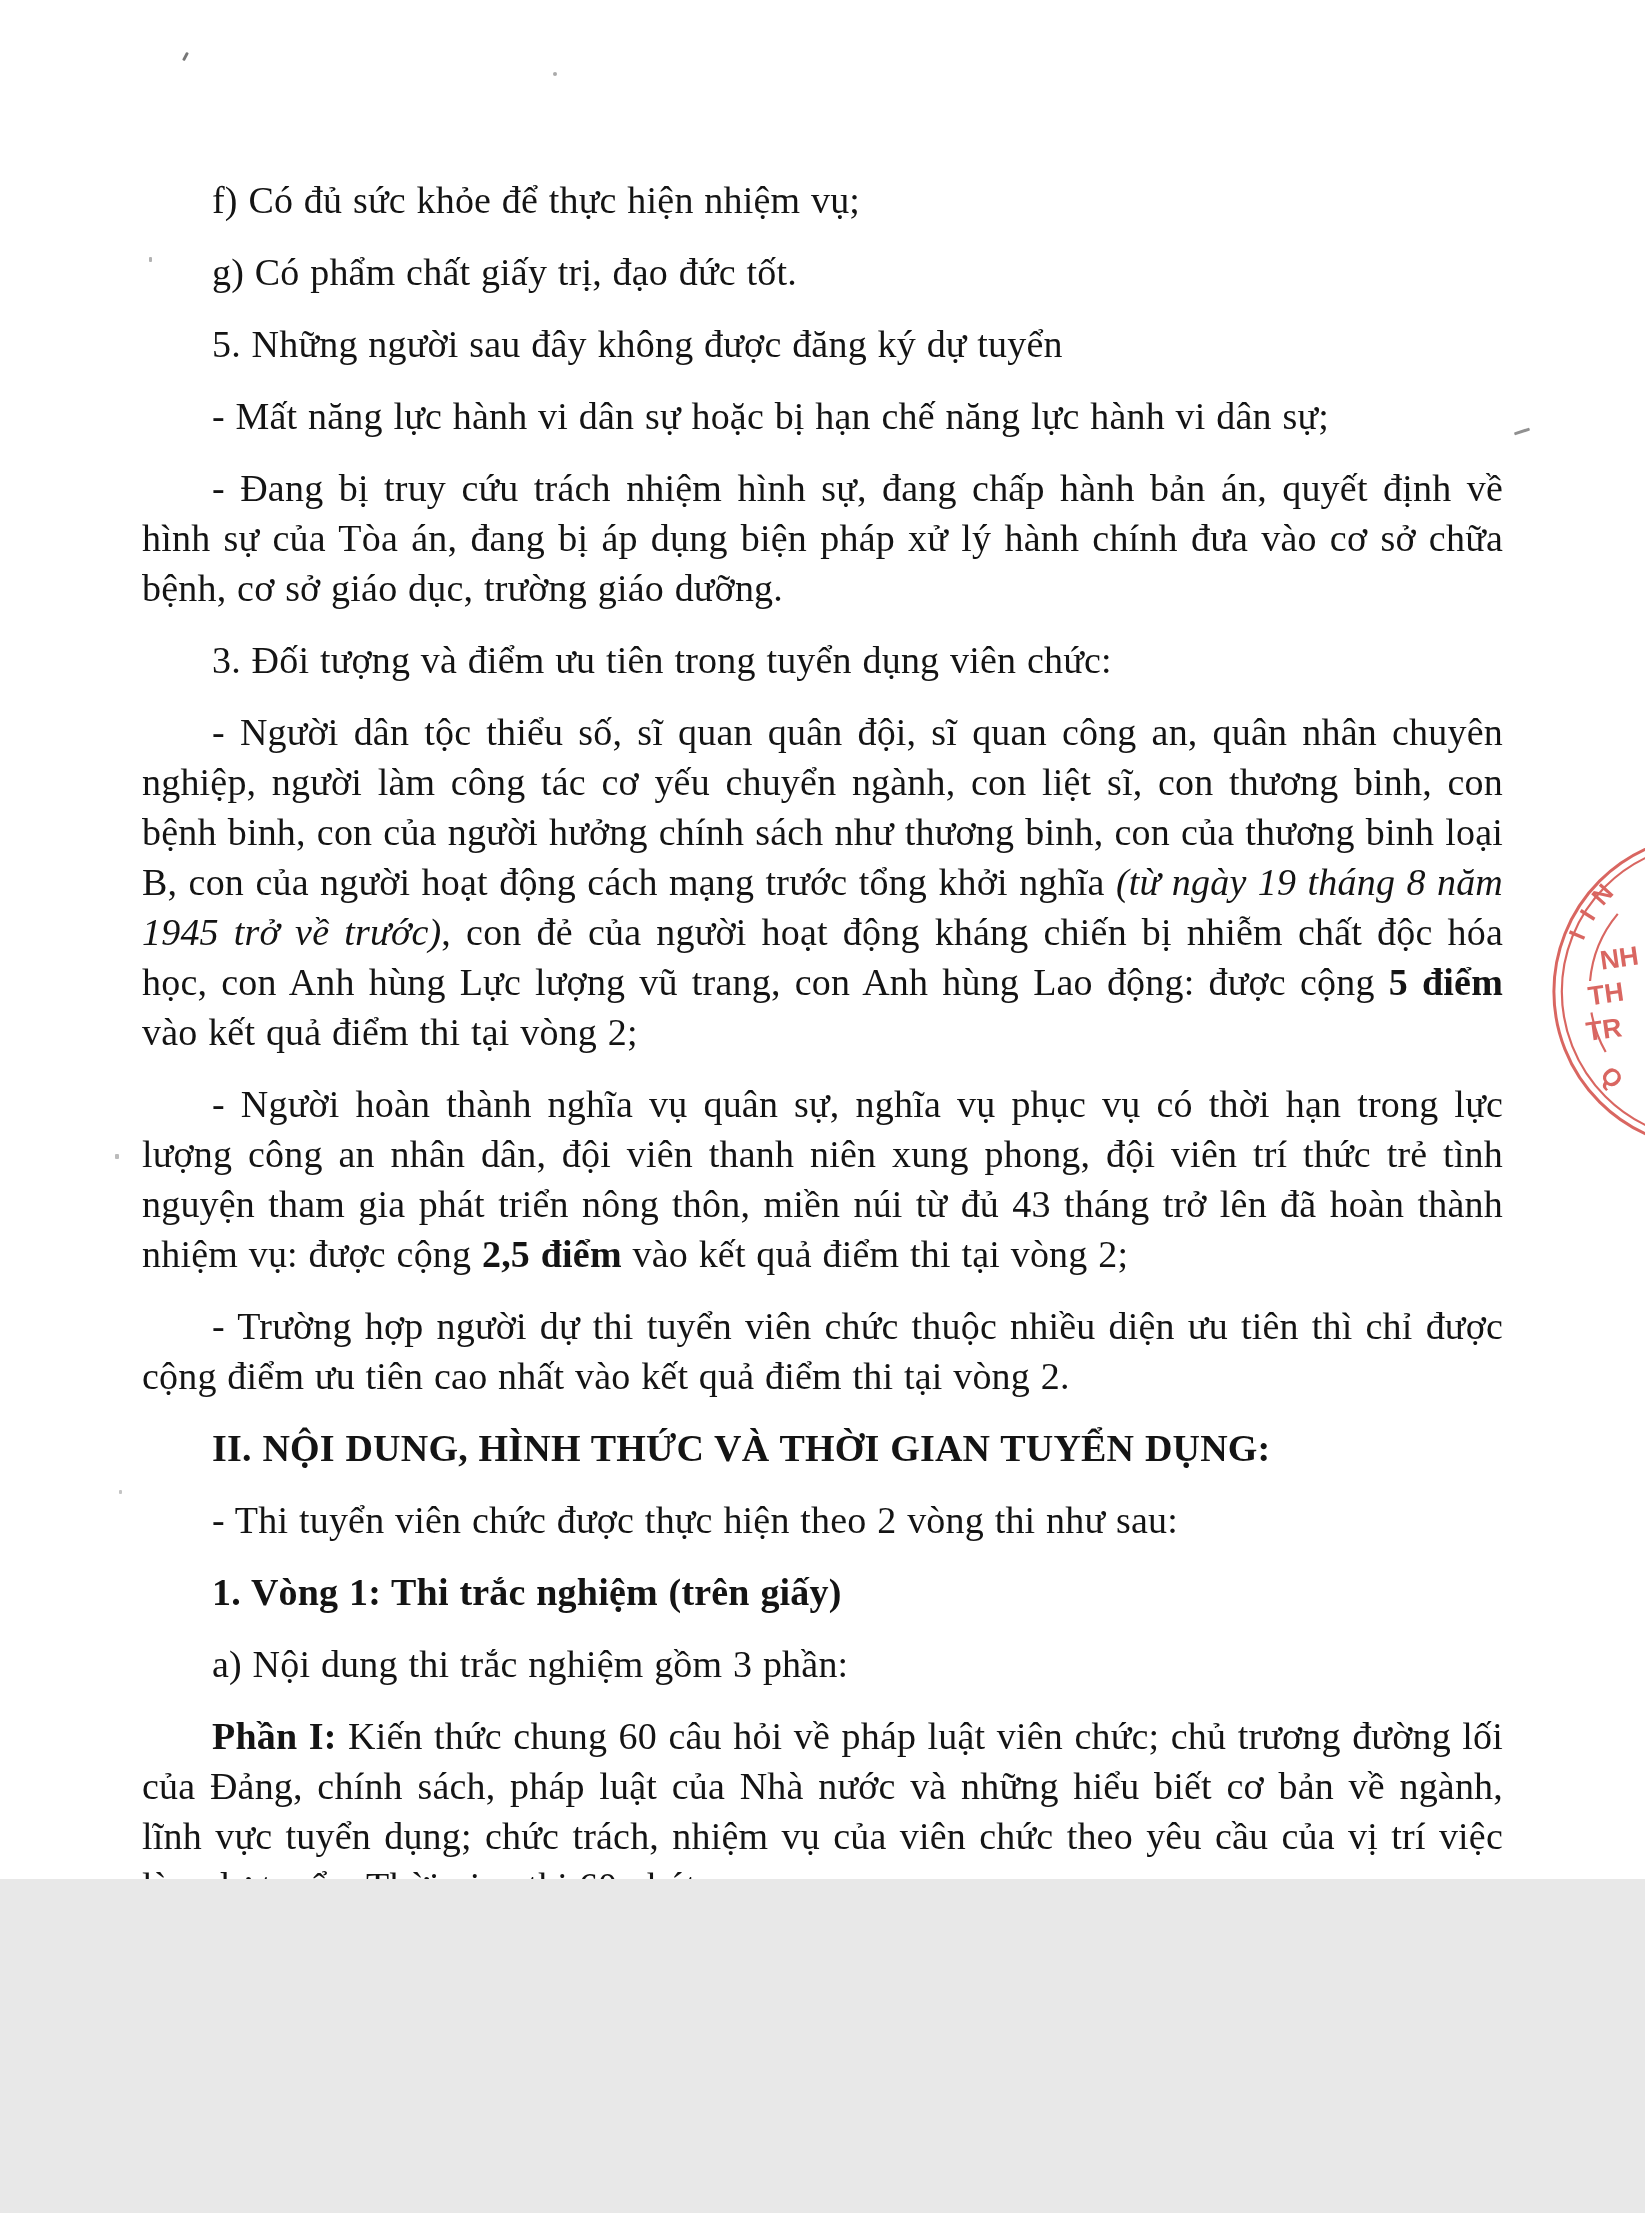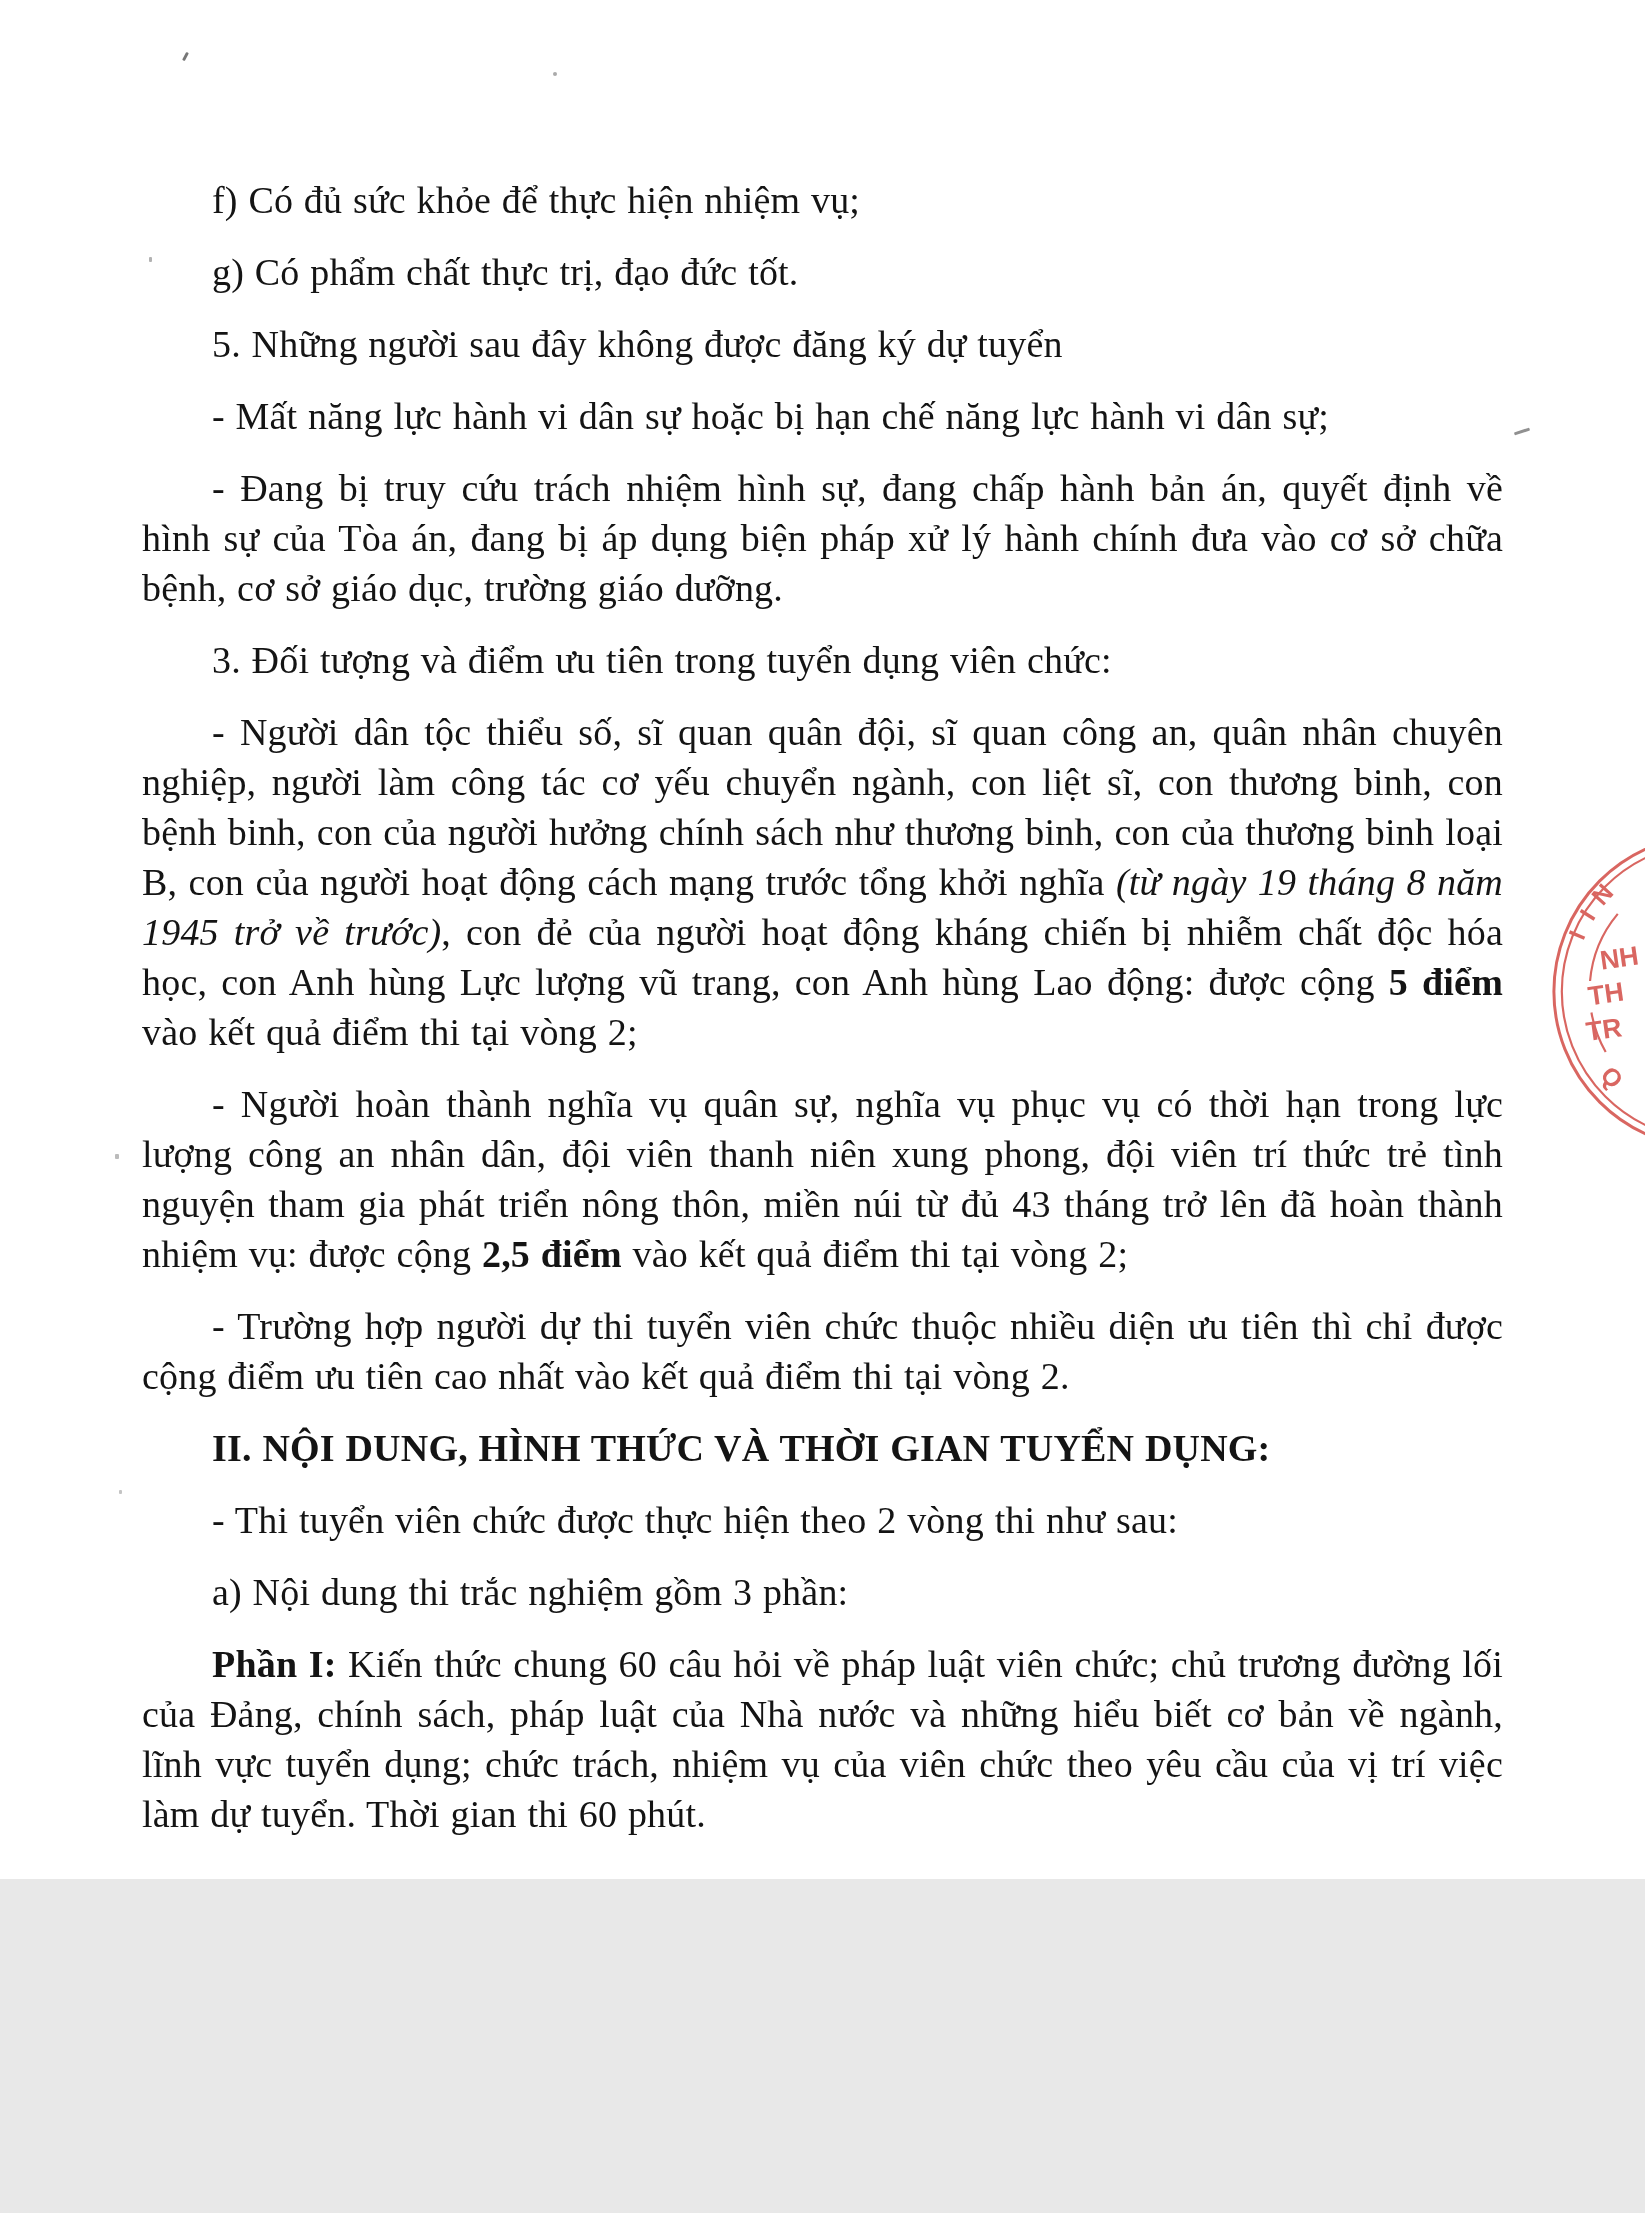--- a/index.html
+++ b/index.html
@@ -72,30 +72,31 @@
   .speck-dot4    { left:119px;  top:1490px; width:3px;  height:4px;  opacity:.35; }
 </style>
 </head>
 <body>
 
 <div class="page" style="background: rgb(255, 255, 255); color: rgb(20, 20, 20);">
 
   <div class="content">
 
   <p class="para body"><span>f) Có đủ sức khỏe để thực hiện nhiệm vụ;</span></p>
-      <p class="para body"><span>g) Có phẩm chất thực trị, đạo đức tốt.</span></p>
+      <p class="para body"><span>g) Có phẩm chất giấy trị, đạo đức tốt.</span></p>
       <p class="para body"><span>5. Những người sau đây không được đăng ký dự tuyển</span></p>
       <p class="para body"><span>- Mất năng lực hành vi dân sự hoặc bị hạn chế năng lực hành vi dân sự;</span></p>
       <p class="para body"><span>- Đang bị truy cứu trách nhiệm hình sự, đang chấp hành bản án, quyết định về hình sự của Tòa án, đang bị áp dụng biện pháp xử lý hành chính đưa vào cơ sở chữa bệnh, cơ sở giáo dục, trường giáo dưỡng.</span></p>
       <p class="para body"><span>3. Đối tượng và điểm ưu tiên trong tuyển dụng viên chức:</span></p>
       <p class="para body"><span>- Người dân tộc thiểu số, sĩ quan quân đội, sĩ quan công an, quân nhân chuyên nghiệp, người làm công tác cơ yếu chuyển ngành, con liệt sĩ, con thương binh, con bệnh binh, con của người hưởng chính sách như thương binh, con của thương binh loại B, con của người hoạt động cách mạng trước tổng khởi nghĩa </span><span class="i">(từ ngày 19 tháng 8 năm 1945 trở về trước)</span><span>, con đẻ của người hoạt động kháng chiến bị nhiễm chất độc hóa học, con Anh hùng Lực lượng vũ trang, con Anh hùng Lao động: được cộng </span><span class="b">5 điểm</span><span> vào kết quả điểm thi tại vòng 2;</span></p>
       <p class="para body"><span>- Người hoàn thành nghĩa vụ quân sự, nghĩa vụ phục vụ có thời hạn trong lực lượng công an nhân dân, đội viên thanh niên xung phong, đội viên trí thức trẻ tình nguyện tham gia phát triển nông thôn, miền núi từ đủ 43 tháng trở lên đã hoàn thành nhiệm vụ: được cộng </span><span class="b">2,5 điểm</span><span> vào kết quả điểm thi tại vòng 2;</span></p>
       <p class="para body"><span>- Trường hợp người dự thi tuyển viên chức thuộc nhiều diện ưu tiên thì chỉ được cộng điểm ưu tiên cao nhất vào kết quả điểm thi tại vòng 2.</span></p>
       <p class="para heading"><span class="b">II. NỘI DUNG, HÌNH THỨC VÀ THỜI GIAN TUYỂN DỤNG:</span></p>
       <p class="para body"><span>- Thi tuyển viên chức được thực hiện theo 2 vòng thi như sau:</span></p>
+      <p class="para heading"><span class="b">1. Vòng 1: Thi trắc nghiệm (trên giấy)</span></p>
       <p class="para body"><span>a) Nội dung thi trắc nghiệm gồm 3 phần:</span></p>
       <p class="para body"><span class="b">Phần I:</span><span> Kiến thức chung 60 câu hỏi về pháp luật viên chức; chủ trương đường lối của Đảng, chính sách, pháp luật của Nhà nước và những hiểu biết cơ bản về ngành, lĩnh vực tuyển dụng; chức trách, nhiệm vụ của viên chức theo yêu cầu của vị trí việc làm dự tuyển. Thời gian thi 60 phút.</span></p>
     </div>
 
   <svg class="stamp" viewBox="0 0 102 300" xmlns="http://www.w3.org/2000/svg" aria-hidden="true">
     <g>
       <circle class="stamp-stroke" cx="168" cy="148" r="158" fill="none" stroke-width="3" stroke="#d4524c"></circle>
       <circle class="stamp-stroke" cx="168" cy="148" r="150" fill="none" stroke-width="2.2" stroke="#d4524c"></circle>
       <path class="stamp-stroke" d="M 46.5 137.4 A 122 122 0 0 1 74.5 69.6" fill="none" stroke-width="2.2" stroke="#d4524c"></path>
       <path class="stamp-stroke" d="M 62.3 209 A 122 122 0 0 1 47.9 169.2" fill="none" stroke-width="2.2" stroke="#d4524c"></path>

